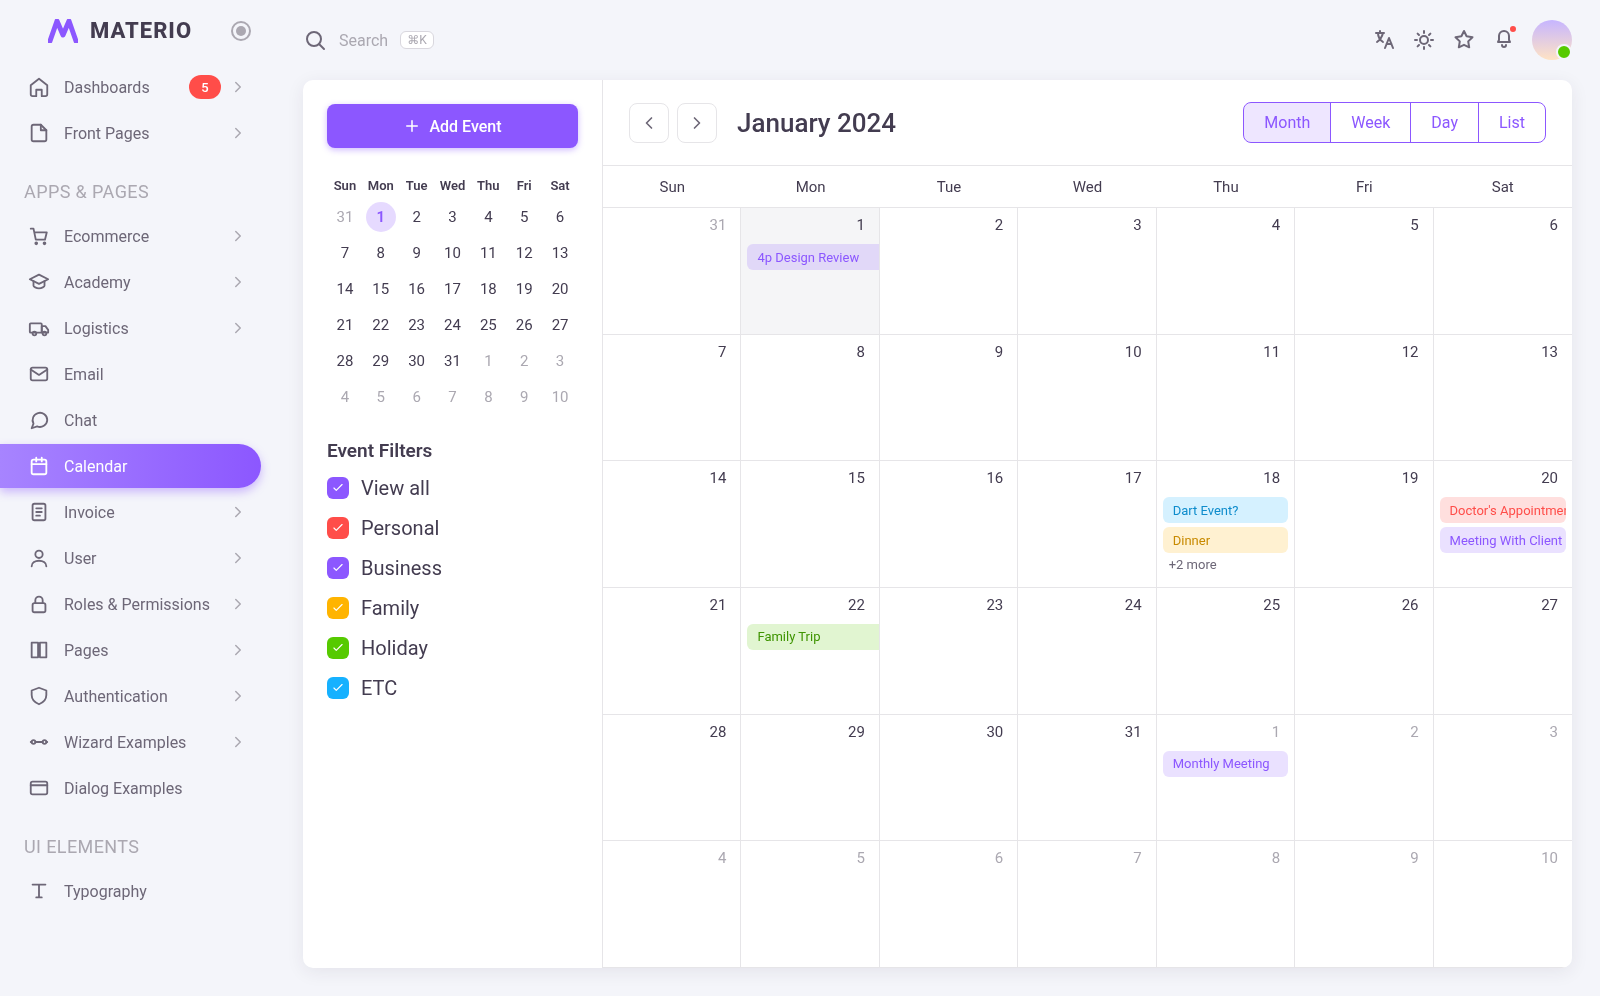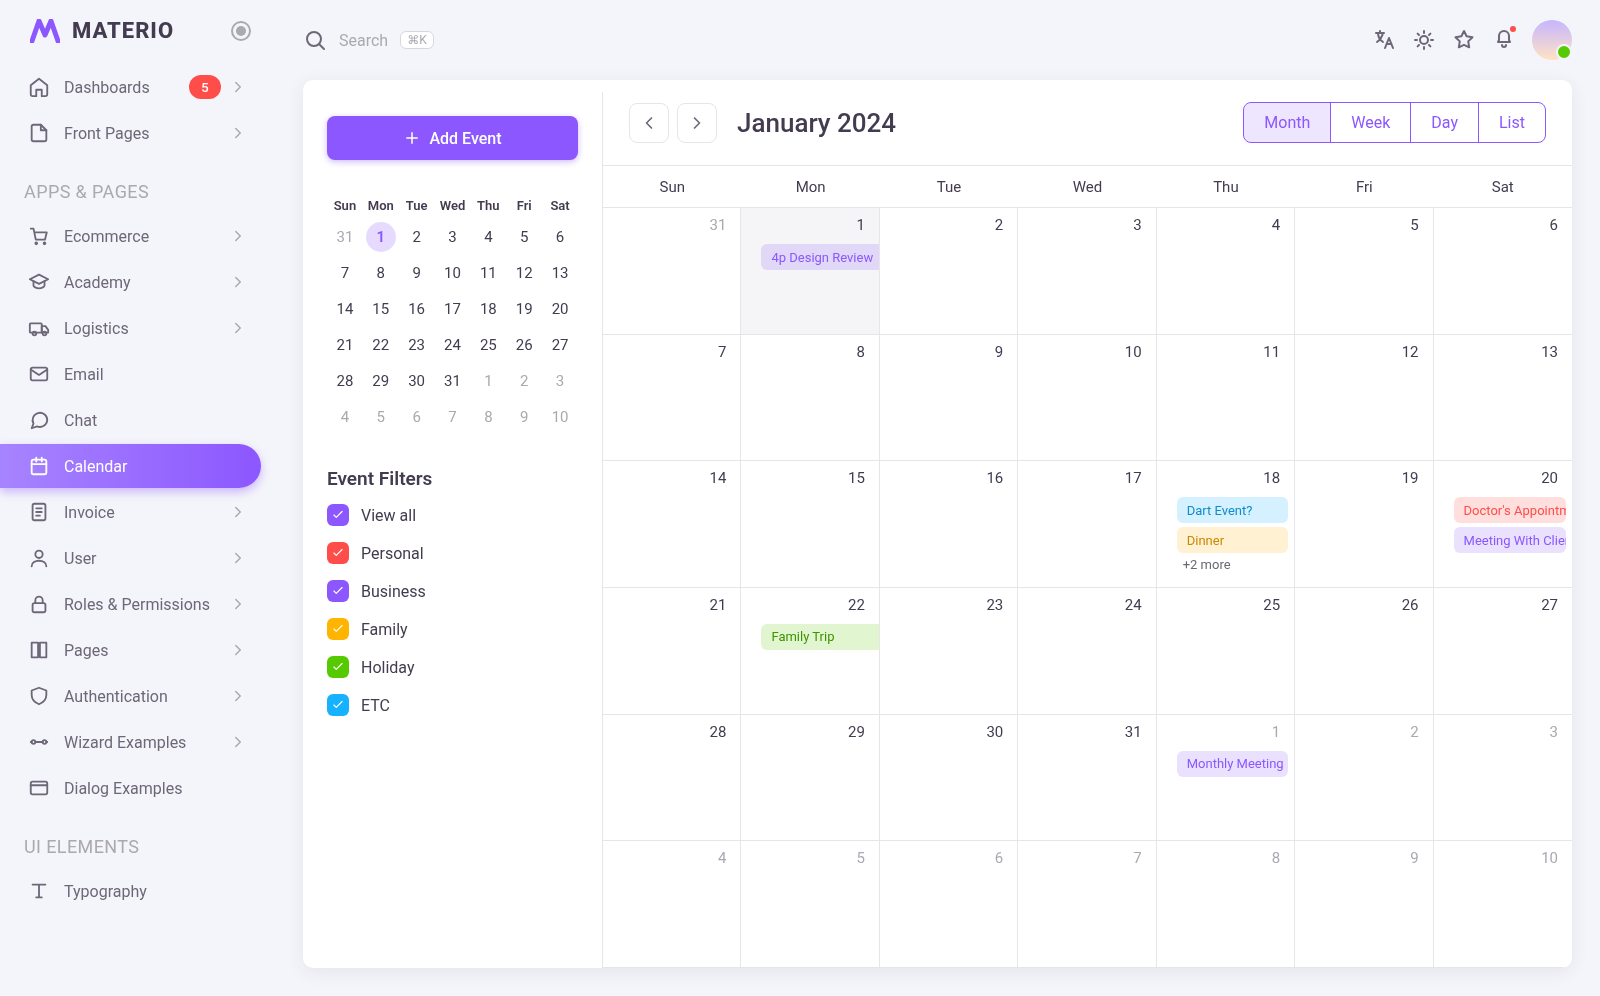--- a/index.html
+++ b/index.html
@@ -24,21 +24,21 @@
     color: var(--text-sec);
     font-size: 15px;
     width: 1600px;
     height: 996px;
     overflow: hidden;
   }
   .layout { display: flex; height: 100%; }
 
   
   .sidebar { width: 275px; flex-shrink: 0; padding-top: 18px; height: 100%; overflow: hidden; }
-  .brand { display: flex; align-items: center; padding: 0 24px 10px 30px; }
+  .brand { display: flex; align-items: center; padding: 0 24px 10px 30px; margin-left: 18px; }
   .brand-logo { width: 30px; height: 24px; margin-right: 12px; }
   .brand-name { font-size: 22px; font-weight: 800; letter-spacing: 1px; color: #433C50; flex:1; }
   .brand-dot { width: 20px; height: 20px; border: 2px solid #ABA8B1; border-radius: 50%; display:flex; align-items:center; justify-content:center;}
   .brand-dot::after { content:""; width:10px; height:10px; border-radius:50%; background:#ABA8B1;}
 
   .nav { padding: 10px 14px 0 14px; }
   .nav-section { font-size: 18px; color: var(--text-muted); letter-spacing: .4px; padding: 24px 10px 10px 10px; position: relative; display:flex; align-items:center; }
   .nav-section::before { content:""; flex:0 0 0px; }
   .nav-item {
     display: flex; align-items: center; height: 44px; padding: 0 14px;
@@ -69,63 +69,63 @@
   .kbd { border:1px solid #D9D7DE; border-radius:6px; font-size:12px; padding:1px 6px; color: var(--text-muted); background:#fff; }
   .top-actions { margin-left:auto; display:flex; align-items:center; gap: 16px; }
   .top-actions .tico { width:24px; height:24px; color: var(--text-sec); cursor:pointer; }
   .bell-wrap { position:relative; }
   .bell-dot { position:absolute; top:-2px; right:-2px; width:10px; height:10px; background:var(--red); border-radius:50%; border:2px solid var(--bg);}
   .avatar { width:40px; height:40px; border-radius:50%; background: linear-gradient(180deg,#C6B5FF,#FFE3C4); position:relative; }
   .avatar::after{content:""; position:absolute; bottom:0; right:0; width:12px; height:12px; background:var(--green); border:2px solid var(--bg); border-radius:50%;}
 
   
   .content { margin: 0 28px 28px 28px; background: var(--card); border-radius: 10px; box-shadow: 0 4px 18px rgba(47,43,61,.08); display:flex; height: calc(100% - 96px); overflow:hidden;}
-  .left-pane { width: 300px; border-right: 1px solid var(--border); padding: 24px; display:flex; flex-direction:column; gap: 32px; overflow-y:auto;margin-top:12px;}
+  .left-pane { width: 300px; border-right: 1px solid var(--border); padding: 24px; display:flex; flex-direction:column; gap: 24px; overflow-y:auto;}
   .btn-primary {
     background: var(--primary); color:#fff; height:44px; border-radius:8px; display:flex; align-items:center; justify-content:center; gap:8px; font-size:16px; font-weight:500; cursor:pointer;
     box-shadow: 0 2px 6px rgba(140,87,255,.4);
   }
   .btn-primary .plus{width:18px;height:18px;}
 
   .mini-cal { }
   .mini-head { display:flex; align-items:center; justify-content:space-between; padding: 0 4px 14px 4px;}
   .mini-head .nav-arrow{width:18px;height:18px;color:var(--text-sec);cursor:pointer;}
   .mini-title { display:flex; gap:24px; font-size:16px; color: var(--text-main);}
   .mini-grid { display:grid; grid-template-columns: repeat(7,1fr); text-align:center; }
   .mini-dow { font-size:13px; font-weight:600; color: var(--text-main); padding: 6px 0; }
   .mini-day { font-size:15px; padding: 8px 0; color: var(--text-main); cursor:pointer; border-radius:50%; width:30px; height:30px; margin: 3px auto; display:flex; align-items:center; justify-content:center;}
   .mini-day.out { color: var(--text-muted); }
   .mini-day.sel { background: rgba(140,87,255,.22); color: var(--primary); font-weight:600;}
 
   .filters-title { font-size:19px; font-weight:600; color: var(--text-main); margin-bottom: 6px;}
   .filter-row { display:flex; align-items:center; gap:12px; padding: 8px 0; cursor:pointer;}
   .chk { width:22px; height:22px; border-radius:6px; display:flex; align-items:center; justify-content:center; color:#fff;}
   .chk svg{width:14px;height:14px;}
-  .filter-label { font-size:16px; color: var(--text-main);}
+  .filter-label { font-size:20px; color: var(--text-main);}
 
   
   .right-pane { flex:1; display:flex; flex-direction:column; overflow:hidden;}
   .cal-toolbar { display:flex; align-items:center; padding: 22px 26px; gap: 20px;}
   .nav-btns { display:flex; gap:8px;}
   .nav-btn { width:40px; height:40px; border:1px solid var(--border); border-radius:8px; display:flex; align-items:center; justify-content:center; cursor:pointer; color:var(--text-sec);}
   .nav-btn svg{width:20px;height:20px;}
   .cal-title { font-size:26px; font-weight:500; color: var(--text-main);}
   .view-toggle { margin-left:auto; display:flex; border:1px solid var(--primary); border-radius:8px; overflow:hidden;}
   .view-opt { padding: 10px 20px; color: var(--primary); font-size:16px; cursor:pointer; border-left:1px solid var(--primary);}
   .view-opt:first-child{border-left:none;}
   .view-opt.active { background: rgba(140,87,255,.15);}
 
   .cal-grid { flex:1; display:grid; grid-template-columns: repeat(7,1fr); grid-template-rows: 42px repeat(6,1fr); border-top:1px solid var(--border);}
   .dow-cell { display:flex; align-items:center; justify-content:center; font-size:15px; color: var(--text-main); border-bottom:1px solid var(--border);}
   .day-cell { border-right:1px solid var(--border); border-bottom:1px solid var(--border); padding: 6px; position:relative; overflow:hidden;}
   .day-cell:nth-child(7n){border-right:none;}
   .day-num { text-align:right; font-size:15px; color: var(--text-main); padding: 2px 8px;}
   .day-num.out { color: var(--text-muted);}
   .day-cell.today { background: #F5F5F7;}
-  .events { position:absolute; left:20px; right:6px; top: 36px; display:flex; flex-direction:column; gap:4px;}
+  .events { position:absolute; left:6px; right:6px; top: 36px; display:flex; flex-direction:column; gap:4px;}
   .event {
     height: 26px; border-radius: 6px; font-size:13px; display:flex; align-items:center; padding: 0 10px;
     white-space:nowrap; overflow:hidden; text-overflow:ellipsis;
   }
   .e-primary { background: rgba(140,87,255,.18); color: var(--primary);}
   .e-red { background: rgba(255,77,73,.18); color: var(--red);}
   .e-orange { background: rgba(255,180,0,.18); color: #C88A00;}
   .e-green { background: rgba(86,202,0,.18); color: #3E9400;}
   .e-cyan { background: rgba(22,177,255,.18); color: #0E8CCC;}
   .more-link { font-size:13px; color: var(--text-sec); padding-left:6px;}

